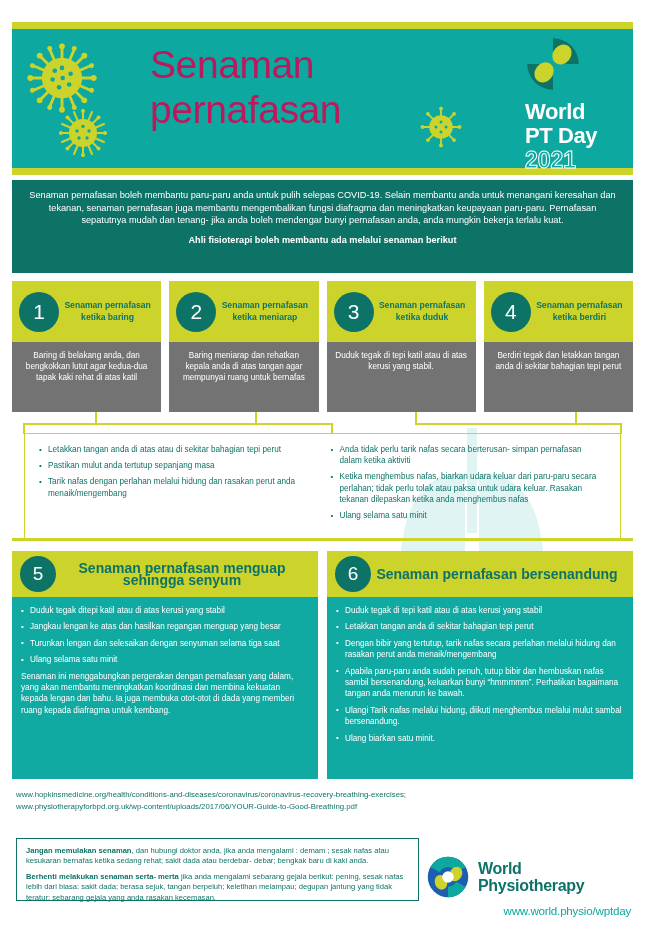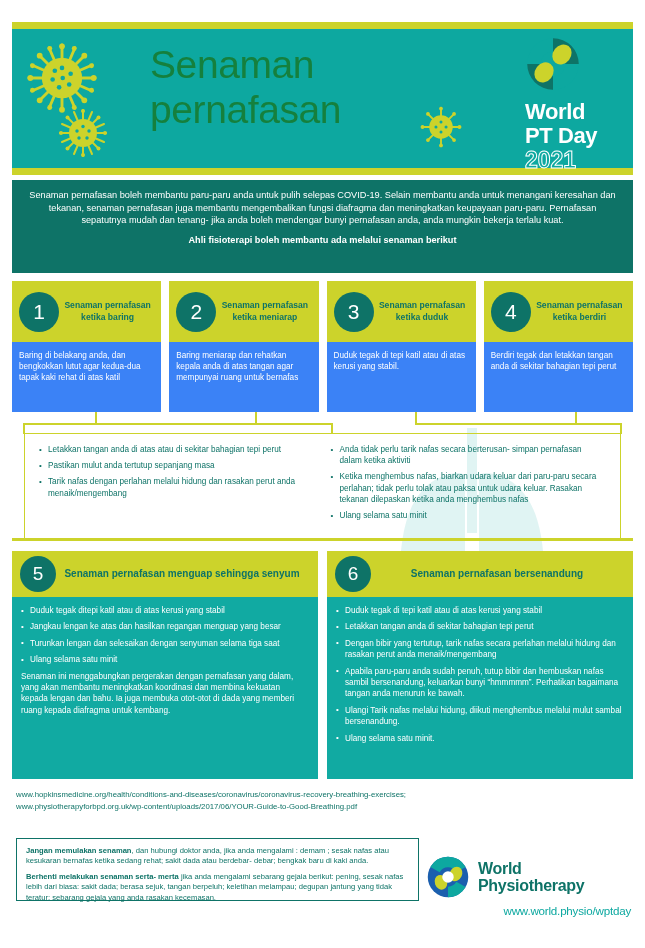--- a/index.html
+++ b/index.html
@@ -35,21 +35,21 @@
   .header-rule.bottom { top: 168px; }
   .header-banner {
     position: absolute; left: 12px; top: 29px;
     width: 621px; height: 139px;
     background: #0DA8A0;
     z-index: 1;
   }
   .header-title {
     position: absolute; left: 150px; top: 42px;
     width: 340px;
-    color: #15803d;
+    color: #be185d;
     font-size: 39px; line-height: 45px;
     font-weight: 400;
     letter-spacing: -0.4px;
     z-index: 3;
   }
   .virus { position: absolute; z-index: 2; }
   .virus.v1 { left: 26px; top: 42px; width: 72px; height: 72px; }
   .virus.v2 { left: 58px; top: 108px; width: 50px; height: 50px; }
   .virus.v3 { left: 420px; top: 106px; width: 42px; height: 42px; }
 
@@ -112,24 +112,25 @@
   }
   .card-head-title {
     flex: 1;
     color: #0E7367;
     font-size: 8.6px; line-height: 11.4px;
     font-weight: bold;
     text-align: center;
     padding-left: 3px;
   }
   .card-body {
-    background: #3b82f6;
+    background: #737373;
     flex: 1;
     color: #ffffff;
     font-size: 8.2px; line-height: 11.2px;
+    text-align: center;
     padding: 8px 7px;
     font-weight: 500;
   }
 
   
   .bracket { position: absolute; left: 12px; top: 412px; width: 621px; height: 22px; z-index: 1; }
 
   
   .shared-box {
     position: absolute; left: 24px; top: 433px;
@@ -179,21 +180,21 @@
   .panel-num {
     width: 36px; height: 36px; flex: 0 0 36px;
     border-radius: 50%;
     background: #0E7367; color: #ffffff;
     display: flex; align-items: center; justify-content: center;
     font-size: 19px; font-weight: 500;
   }
   .panel-title {
     flex: 1; text-align: center;
     color: #0E7367;
-    font-size: 10px; line-height: 12px;
+    font-size: 14px; line-height: 12px;
     font-weight: bold;
     padding: 0 4px;
   }
   .panel-body {
     background: #11AAA2; color: #ffffff;
     padding: 8px 10px 9px 9px;
     font-size: 8.2px; line-height: 11.4px;
   }
   .panel-body ul { list-style: none; }
   .panel-body li {
@@ -484,21 +485,21 @@
         <div class="panel-num">6</div>
         <div class="panel-title">Senaman pernafasan bersenandung</div>
       </div>
       <div class="panel-body">
         <ul>
           <li>Duduk tegak di tepi katil atau di atas kerusi yang stabil</li>
           <li>Letakkan tangan anda di sekitar bahagian tepi perut</li>
           <li>Dengan bibir yang tertutup, tarik nafas secara perlahan melalui hidung dan rasakan perut anda menaik/mengembang</li>
           <li>Apabila paru-paru anda sudah penuh, tutup bibir dan hembuskan nafas sambil bersenandung, keluarkan bunyi “hmmmmm”. Perhatikan bagaimana tangan anda menurun ke bawah.</li>
           <li>Ulangi Tarik nafas melalui hidung, diikuti menghembus melalui mulut sambal bersenandung.</li>
-          <li>Ulang selama satu minit.</li>
+          <li>Ulang biarkan satu minit.</li>
         </ul>
       </div>
     </div>
   </div>
 
   <div class="sources">
     <div>www.hopkinsmedicine.org/health/conditions-and-diseases/coronavirus/coronavirus-recovery-breathing-exercises;</div>
     <div>www.physiotherapyforbpd.org.uk/wp-content/uploads/2017/06/YOUR-Guide-to-Good-Breathing.pdf</div>
   </div>
 

